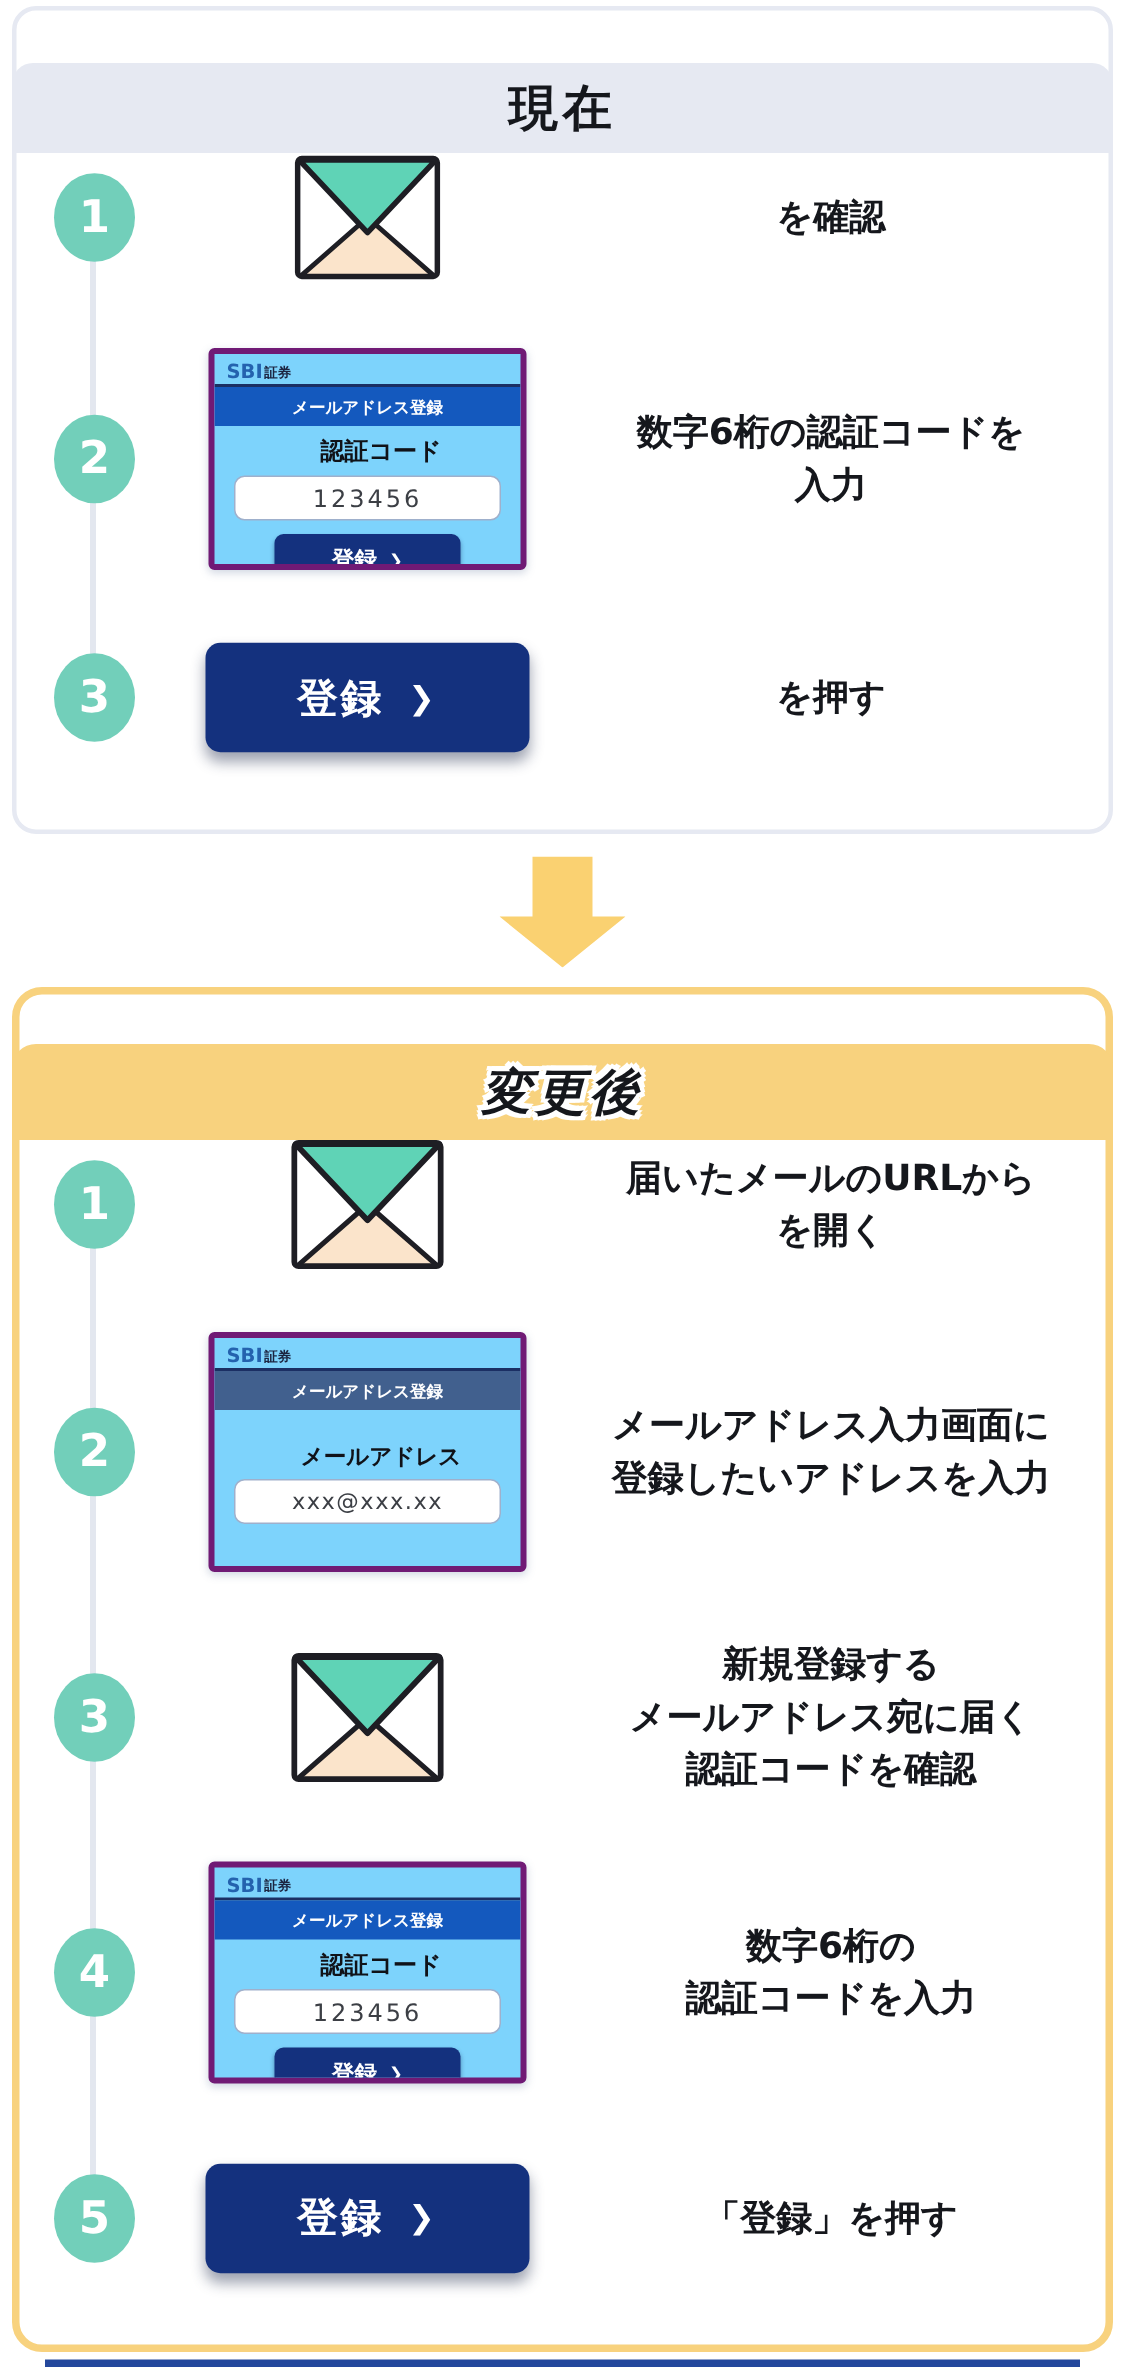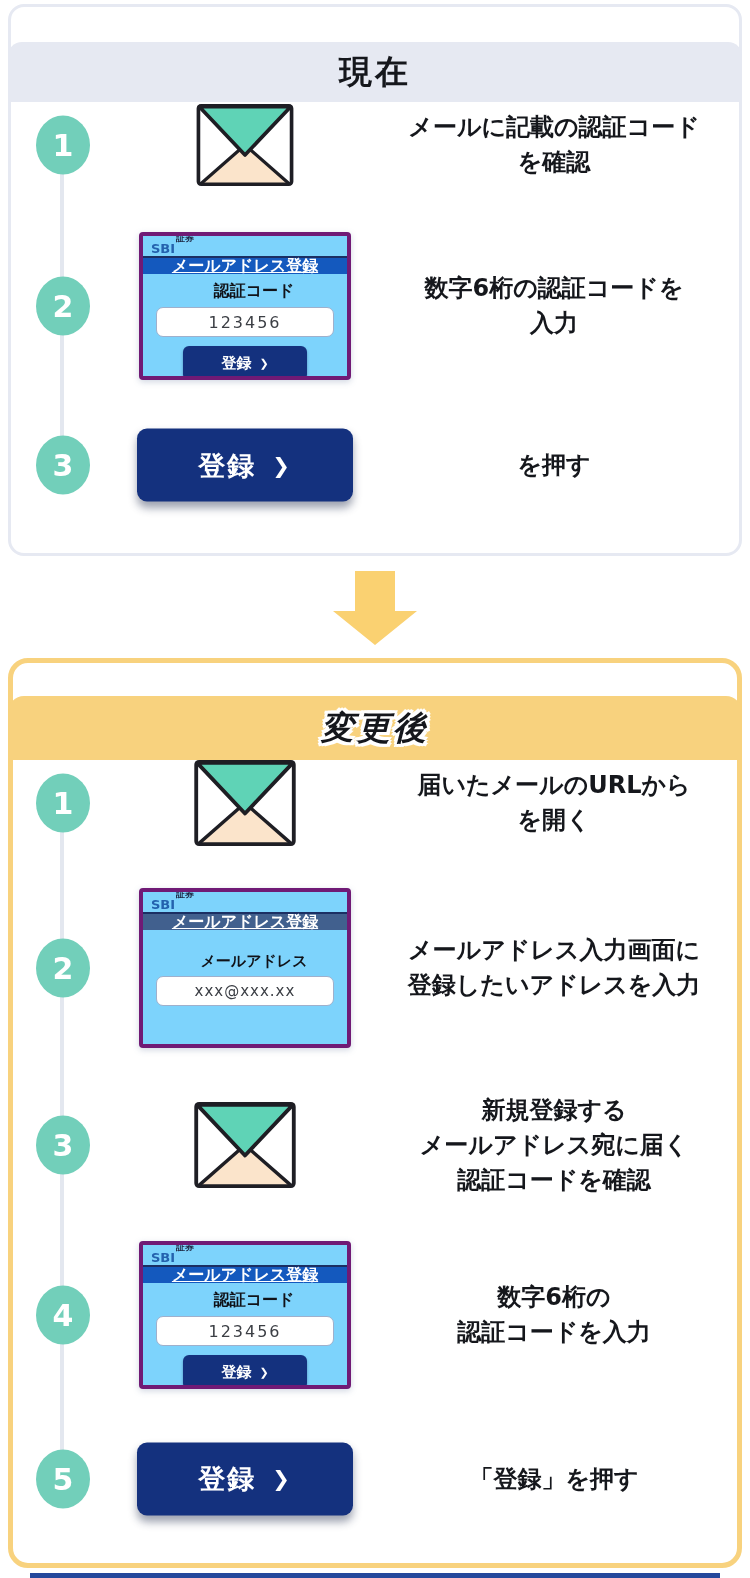--- a/index.html
+++ b/index.html
@@ -38,22 +38,22 @@
   .desc{position:absolute;left:372px;width:364px;top:50%;transform:translateY(-50%);
         text-align:center;font-weight:700;font-size:24px;line-height:35px;color:#15171C;}
 
   
   .mini{box-sizing:border-box;width:212px;background:#7dd3fc;border:4px solid #701a75;border-radius:4px;
         box-shadow:0 2px 6px rgba(90,110,150,.28);overflow:hidden;}
   .mini.auth{height:148px;}
   .mini.email{height:160px;}
   .logo-row{height:22px;display:flex;align-items:flex-end;padding:3px 8px 1px;border-bottom:2px solid #1B2F63;box-sizing:border-box;}
   .logo-main{color:#2462AE;font-size:13px;font-weight:800;line-height:1;}
-  .logo-sub{color:#1B2440;font-size:9px;font-weight:700;margin-left:1px;line-height:1;padding-bottom:12px;}
-  .mini-header{height:16px;display:flex;align-items:center;justify-content:center;color:#fff;font-size:16px;font-weight:700;text-decoration:underline;}
+  .logo-sub{color:#1B2440;font-size:9px;font-weight:700;margin-left:1px;line-height:1;padding-bottom:1px;}
+  .mini-header{height:26px;display:flex;align-items:center;justify-content:center;color:#fff;font-size:11px;font-weight:700;}
   .mini-header.bright{background:#1459BE;}
   .mini-header.slate{background:#41608E;}
   .mini-label{text-align:center;font-weight:700;font-size:16px;color:#101218;margin-top:7px;padding-left:18px;}
   .mini.email .mini-label{margin-top:22px;font-size:15px;}
   .mini-input{margin:5px auto 0;width:178px;height:30px;box-sizing:border-box;border:1.5px solid #9FB0CC;border-radius:7px;
               display:flex;align-items:center;justify-content:center;font-size:16px;color:#3C3F45;letter-spacing:2px;background:#fff;}
   .mini.email .mini-input{letter-spacing:1px;font-size:15px;}
   .mini-btn{margin:9px auto 0;width:124px;height:34px;background:#14317E;border-radius:6px;color:#fff;
             display:flex;align-items:center;justify-content:center;font-size:15px;font-weight:700;
             box-shadow:0 2px 3px rgba(20,40,90,.4);}
@@ -87,21 +87,20 @@
     <div class="visual">
       <svg class="env" width="102" height="84" viewBox="0 0 108 92">
         <rect x="3" y="3" width="102" height="86" rx="3" fill="#FFFFFF" stroke="none"></rect>
         <polygon points="6,88 102,88 54,46" fill="#FBE4CB"></polygon>
         <path d="M5 89 L54 46 L103 89" fill="none" stroke="#1E1E24" stroke-width="3.5" stroke-linejoin="round"></path>
         <polygon points="4,4 104,4 54,57" fill="#5FD3B6" stroke="#1E1E24" stroke-width="4" stroke-linejoin="round"></polygon>
         <rect x="3" y="3" width="102" height="86" rx="3" fill="none" stroke="#1E1E24" stroke-width="4"></rect>
       </svg>
     </div>
     <div class="desc">
-      <div>メールに記載の認証コード</div>
       <div>を確認</div>
     </div>
   </div>
 
   <div class="row" id="t2">
     <div class="badge">2</div>
     <div class="visual">
       <div class="mini auth">
         <div class="logo-row">
           <span class="logo-main">SBI</span>

